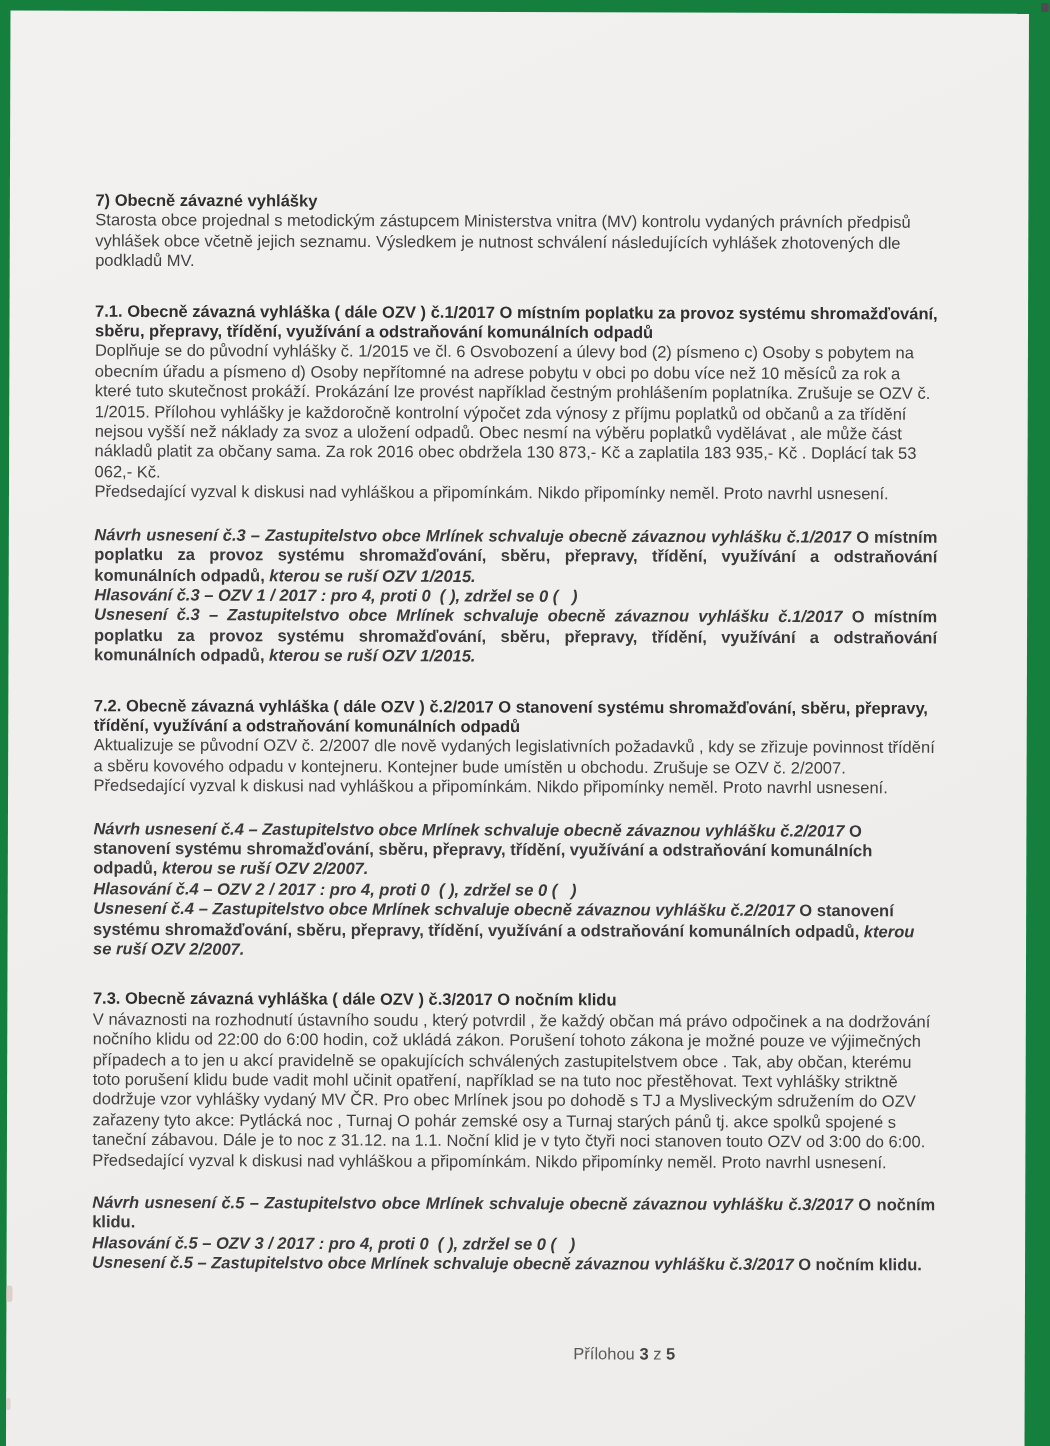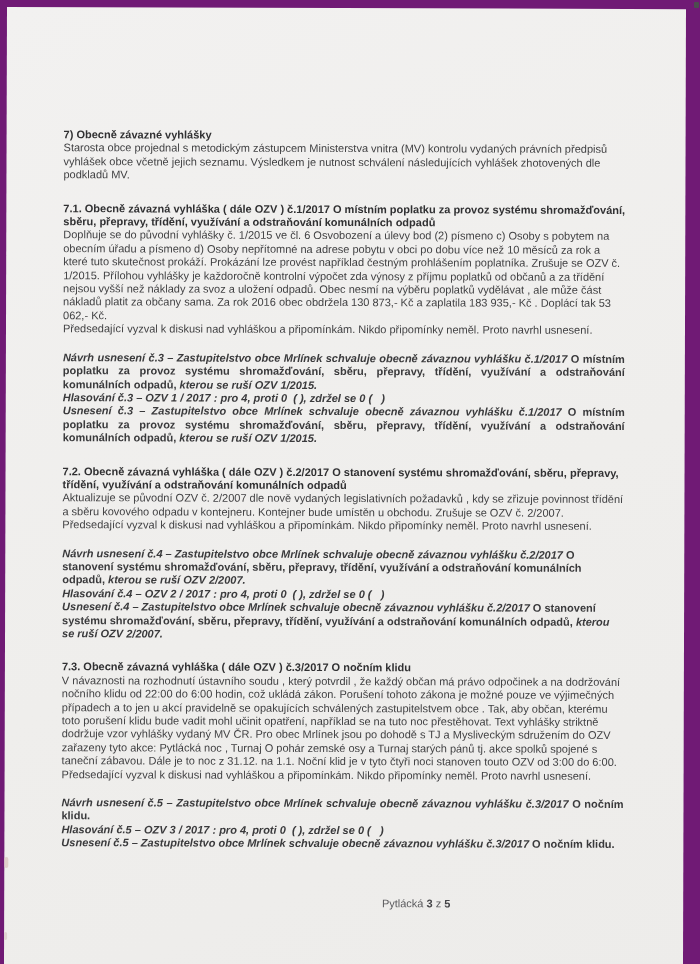--- a/index.html
+++ b/index.html
@@ -8,21 +8,21 @@
     width: 700px;
     height: 964px;
     background: #ffffff;
     overflow: hidden;
     font-family: "Liberation Sans", sans-serif;
   }
   .scan-area {
     position: relative;
     width: 700px;
     height: 964px;
-    background: #701a75;
+    background: #15803d;
   }
   .paper {
     position: absolute;
     left: 7px;
     top: 7px;
     width: 679px;
     height: 990px;
     background: linear-gradient(155deg, #f2f1f0 0%, #efeeec 55%, #edecea 100%);
     transform: rotate(0.18deg);
     transform-origin: 0 0;
@@ -112,18 +112,18 @@
         <p class="k-para">Aktualizuje se původní OZV č. 2/2007 dle nově vydaných legislativních požadavků , kdy se zřizuje povinnost třídění a sběru kovového odpadu v kontejneru. Kontejner bude umístěn u obchodu. Zrušuje se OZV č. 2/2007. Předsedající vyzval k diskusi nad vyhláškou a připomínkám. Nikdo připomínky neměl. Proto navrhl usnesení.</p>
         <p class="k-resolution"><span class="it">Návrh usnesení č.4 – Zastupitelstvo obce Mrlínek schvaluje obecně závaznou vyhlášku č.2/2017</span><span class="up"> O stanovení systému shromažďování, sběru, přepravy, třídění, využívání a odstraňování komunálních odpadů, </span><span class="it">kterou se ruší OZV 2/2007.</span></p>
         <p class="k-vote"><span class="it">Hlasování č.4 – OZV 2 / 2017 : pro 4, proti 0 &nbsp;( ), zdržel se 0 (&nbsp;&nbsp;&nbsp;)</span></p>
         <p class="k-resolution"><span class="it">Usnesení č.4 – Zastupitelstvo obce Mrlínek schvaluje obecně závaznou vyhlášku č.2/2017</span><span class="up"> O stanovení systému shromažďování, sběru, přepravy, třídění, využívání a odstraňování komunálních odpadů, </span><span class="it">kterou se ruší OZV 2/2007.</span></p>
         <p class="k-heading">7.3. Obecně závazná vyhláška ( dále OZV ) č.3/2017 O nočním klidu</p>
         <p class="k-para">V návaznosti na rozhodnutí ústavního soudu , který potvrdil , že každý občan má právo odpočinek a na dodržování nočního klidu od 22:00 do 6:00 hodin, což ukládá zákon. Porušení tohoto zákona je možné pouze ve výjimečných případech a to jen u akcí pravidelně se opakujících schválených zastupitelstvem obce . Tak, aby občan, kterému toto porušení klidu bude vadit mohl učinit opatření, například se na tuto noc přestěhovat. Text vyhlášky striktně dodržuje vzor vyhlášky vydaný MV ČR. Pro obec Mrlínek jsou po dohodě s TJ a Mysliveckým sdružením do OZV zařazeny tyto akce: Pytlácká noc , Turnaj O pohár zemské osy a Turnaj starých pánů tj. akce spolků spojené s taneční zábavou. Dále je to noc z 31.12. na 1.1. Noční klid je v tyto čtyři noci stanoven touto OZV od 3:00 do 6:00. Předsedající vyzval k diskusi nad vyhláškou a připomínkám. Nikdo připomínky neměl. Proto navrhl usnesení.</p>
         <p class="k-resolution just"><span class="it">Návrh usnesení č.5 – Zastupitelstvo obce Mrlínek schvaluje obecně závaznou vyhlášku č.3/2017</span><span class="up"> O nočním klidu.</span></p>
         <p class="k-vote"><span class="it">Hlasování č.5 – OZV 3 / 2017 : pro 4, proti 0 &nbsp;( ), zdržel se 0 (&nbsp;&nbsp;&nbsp;)</span></p>
         <p class="k-resolution just"><span class="it">Usnesení č.5 – Zastupitelstvo obce Mrlínek schvaluje obecně závaznou vyhlášku č.3/2017</span><span class="up"> O nočním klidu.</span></p>
       </div>
-    <div class="page-footer" id="page-footer"><span>Pytlácká </span><span class="b">3</span><span> z </span><span class="b">5</span></div>
+    <div class="page-footer" id="page-footer"><span>Přílohou </span><span class="b">3</span><span> z </span><span class="b">5</span></div>
     <div class="smudge-1"></div>
     <div class="smudge-2"></div>
   </div>
   <div class="artifact-corner"></div>
 </div>
 
 </body></html>

